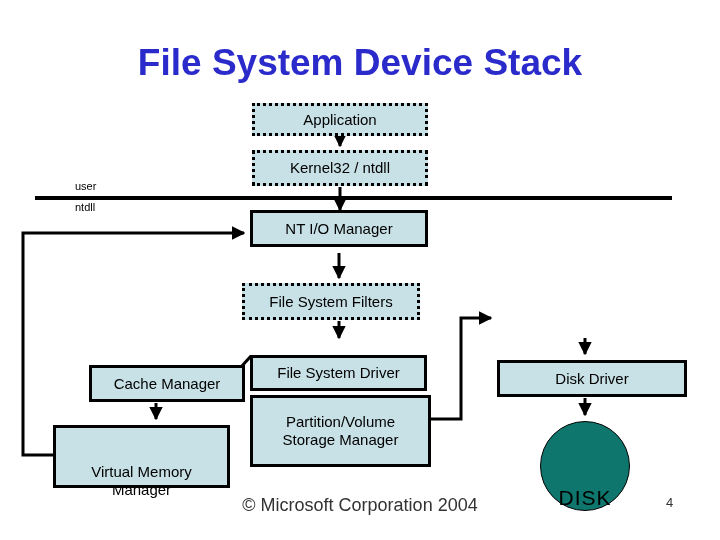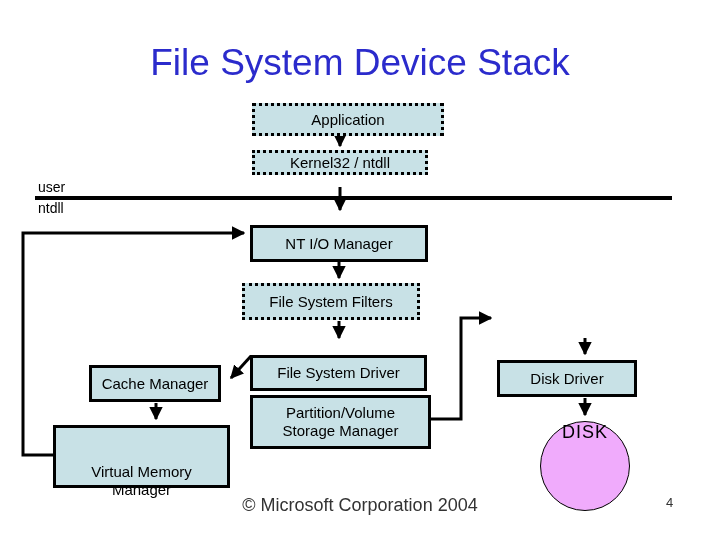--- a/index.html
+++ b/index.html
@@ -2,41 +2,41 @@
 <html><head>
 <meta charset="utf-8">
 <style>
   html,body { margin:0; padding:0; background:#ffffff; }
   #slide {
     position:relative; width:720px; height:540px; background:#ffffff;
     font-family:"Liberation Sans", sans-serif; color:#000; overflow:hidden;
   }
   #title {
     position:absolute; left:0; right:0; top:42px;
-    text-align:center; font-size:37px; color:#2B2BCC; font-weight:400;
+    text-align:center; font-size:37px; color:#2B2BCC; font-weight:700;
     letter-spacing:0px; white-space:nowrap;
   }
   .overlay { position:absolute; left:0; top:0; z-index:1; }
   .overlay path { stroke:#000; stroke-width:3; fill:none; }
   .overlay path.thick { stroke-width:4; }
   .box {
     position:absolute; z-index:2; box-sizing:border-box;
     background:#C8E1E6; border:3px solid #000;
     display:flex; align-items:center; justify-content:center;
     font-size:15px; line-height:1.2; text-align:center;
   }
   .box.dotted { border-style:dotted; }
   .circle {
     position:absolute; z-index:2; box-sizing:border-box;
-    background:#f0abfc; border:1.5px solid #000; border-radius:50%;
-    display:flex; align-items:flex-start; justify-content:center;
-    font-size:18px; letter-spacing:1px;
+    background:#0f766e; border:1.5px solid #000; border-radius:50%;
+    display:flex; align-items:flex-end; justify-content:center;
+    font-size:21px; letter-spacing:1px;
   }
   .side-label {
-    position:absolute; z-index:3; font-size:14px; line-height:1.1;
+    position:absolute; z-index:3; font-size:11px; line-height:1.1;margin-left:37px;
   }
   #footer {
     position:absolute; left:0; right:0; top:495px; z-index:2;
     text-align:center; font-size:18px; color:#333;
   }
   #page-number {
     position:absolute; left:666px; top:495px; z-index:2; font-size:13px; color:#333;
   }
 </style>
 </head>
@@ -74,54 +74,54 @@
     <path d="M431 419 L461 419 L461 318 L491 318" marker-end="url(#ah)"></path>
 
     <path d="M585 338 L585 354" marker-end="url(#ah)"></path>
 
     <path d="M585 398 L585 415" marker-end="url(#ah)"></path>
   </svg>
 
   <div class="side-label" style="left:38px; top:180px;">user</div>
   <div class="side-label" style="left:38px; top:201px;">ntdll</div>
 
-  <div class="box dotted" style="left:252px; top:103px; width:192px; height:33px;">
+  <div class="box dotted" style="left:252px; top:103px; width:176px; height:33px;">
     <span>Application</span>
   </div>
 
-  <div class="box dotted" style="left:252px; top:150px; width:176px; height:25px;">
+  <div class="box dotted" style="left:252px; top:150px; width:176px; height:36px;">
     <span>Kernel32 / ntdll</span>
   </div>
 
-  <div class="box" style="left:250px; top:225px; width:178px; height:37px;">
+  <div class="box" style="left:250px; top:210px; width:178px; height:37px;">
     <span>NT I/O Manager</span>
   </div>
 
   <div class="box dotted" style="left:242px; top:283px; width:178px; height:37px;">
     <span>File System Filters</span>
   </div>
 
   <div class="box" style="left:250px; top:355px; width:177px; height:36px;">
     <span>File System Driver</span>
   </div>
 
-  <div class="box" style="left:250px; top:395px; width:181px; height:54px;">
+  <div class="box" style="left:250px; top:395px; width:181px; height:72px;">
     <span style="display:inline-block; max-width:150px;">Partition/Volume Storage Manager</span>
   </div>
 
-  <div class="box" style="left:89px; top:365px; width:132px; height:37px;">
+  <div class="box" style="left:89px; top:365px; width:156px; height:37px;">
     <span style="white-space:nowrap;">Cache Manager</span>
   </div>
 
   <div class="box" style="left:53px; top:425px; width:177px; height:63px;">
     <span style="display:inline-block; max-width:125px;margin-top:48px;">Virtual Memory Manager</span>
   </div>
 
 
-  <div class="box" style="left:497px; top:360px; width:140px; height:37px;text-align:right;">
+  <div class="box" style="left:497px; top:360px; width:190px; height:37px;text-align:right;">
     <span>Disk Driver</span>
   </div>
 
   <div class="circle" style="left:540px; top:421px; width:90px; height:90px;">
     <span>DISK</span>
   </div>
 
   <div id="footer">© Microsoft Corporation 2004</div>
   <div id="page-number">4</div>
 

